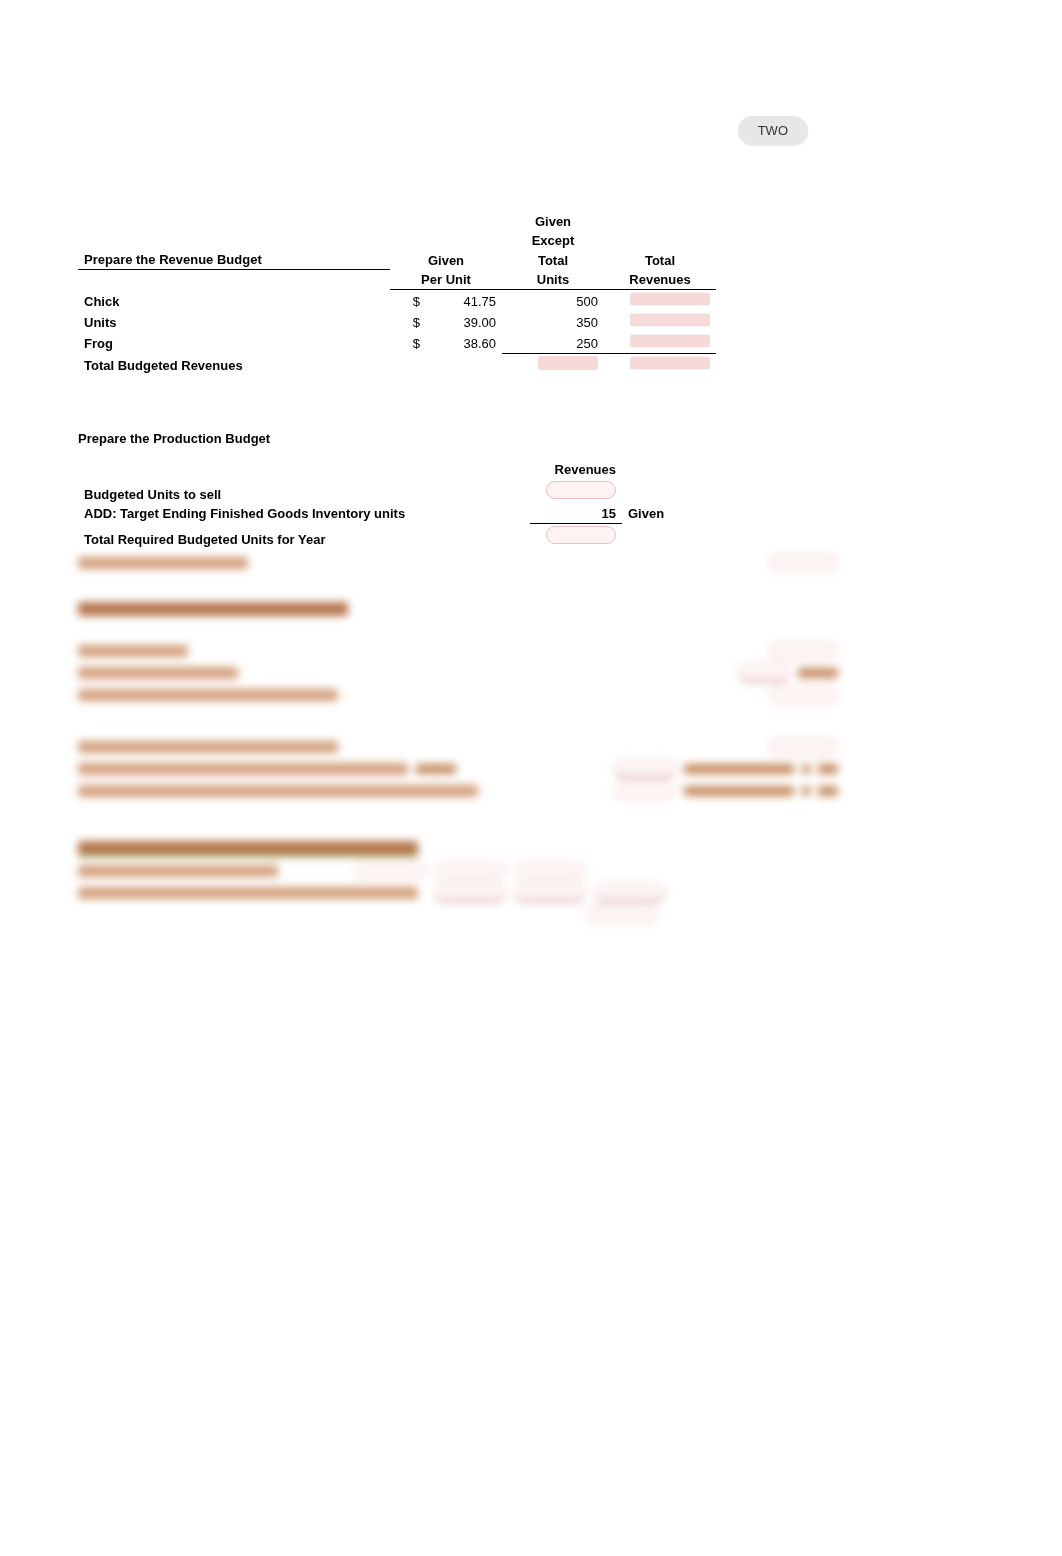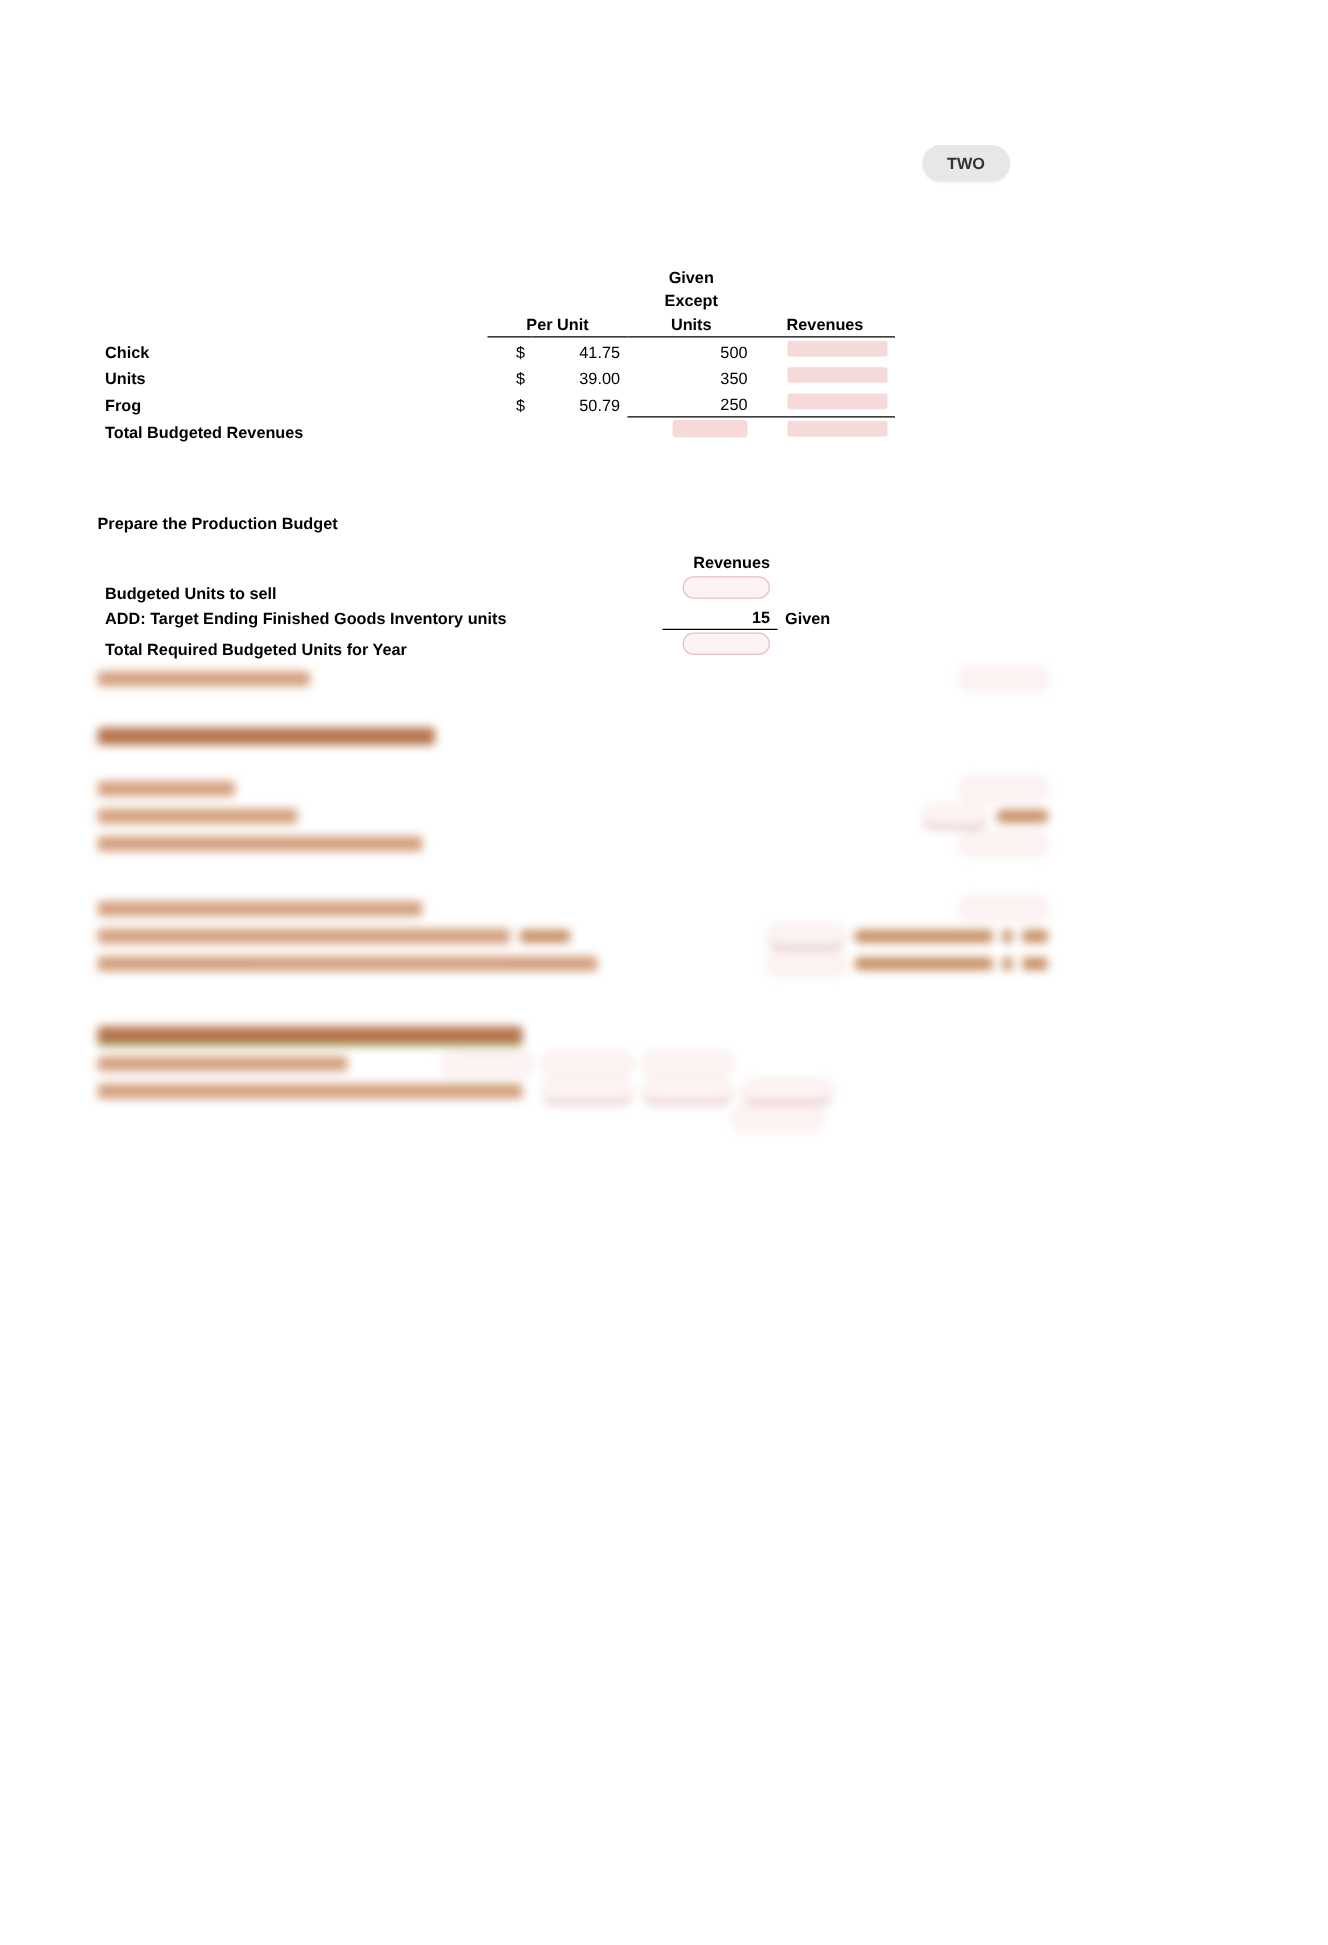--- a/index.html
+++ b/index.html
@@ -16,21 +16,21 @@
     width: 1062px;
     height: 1556px;
   }
   .badge {
     position: absolute;
     top: 116px;
     right: 254px;
     background: #e7e7e7;
     border-radius: 18px;
     padding: 7px 20px;
-    font-weight: bold;
+    font-weight: normal;
     font-size: 13px;
     color: #333;
     box-shadow: 0 1px 2px rgba(0,0,0,0.08);
   }
   .content {
     position: absolute;
     left: 78px;
     top: 212px;
     width: 760px;
   }
@@ -138,20 +138,26 @@
         <td class="col-rev"></td>
       </tr>
       <tr>
         <td></td>
             <td></td>
             <td></td>
         <td class="align-center bold">Except</td>
         <td></td>
       </tr>
       <tr>
+        <td class="bold underline-cell">Prepare the Revenue Budget</td>
+        <td class="align-center bold" colspan="2">Given</td>
+        <td class="align-center bold">Total</td>
+        <td class="align-center bold">Total</td>
+      </tr>
+      <tr>
         <td></td>
         <td class="align-center bold underline-cell" colspan="2">Per Unit</td>
         <td class="align-center bold underline-cell">Units</td>
         <td class="align-center bold underline-cell">Revenues</td>
       </tr>
 
       <tr>
         <td class="bold">Chick</td>
         <td class="align-right">$</td>
         <td class="align-right">41.75</td>
@@ -161,21 +167,21 @@
       <tr>
         <td class="bold">Units</td>
         <td class="align-right">$</td>
         <td class="align-right">39.00</td>
         <td class="align-right">350</td>
         <td class="align-right"><span class="rev-placeholder"></span></td>
       </tr>
       <tr>
         <td class="bold">Frog</td>
         <td class="align-right">$</td>
-        <td class="align-right">50.79</td>
+        <td class="align-right">38.60</td>
         <td class="align-right underline-cell">250</td>
         <td class="align-right underline-cell"><span class="rev-placeholder"></span></td>
       </tr>
       <tr>
         <td class="bold">Total Budgeted Revenues</td>
         <td></td>
             <td></td>
         <td class="align-right"><span class="units-placeholder"></span></td>
         <td class="align-right"><span class="rev-placeholder"></span></td>
       </tr>

